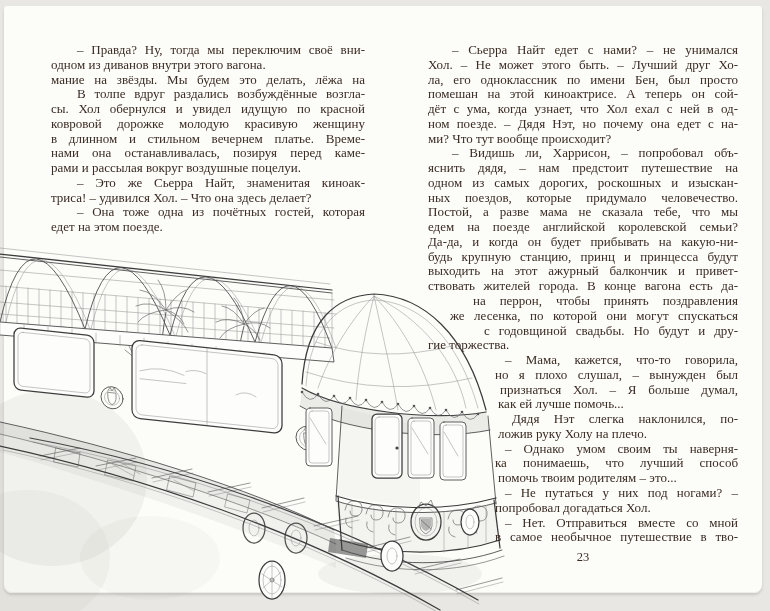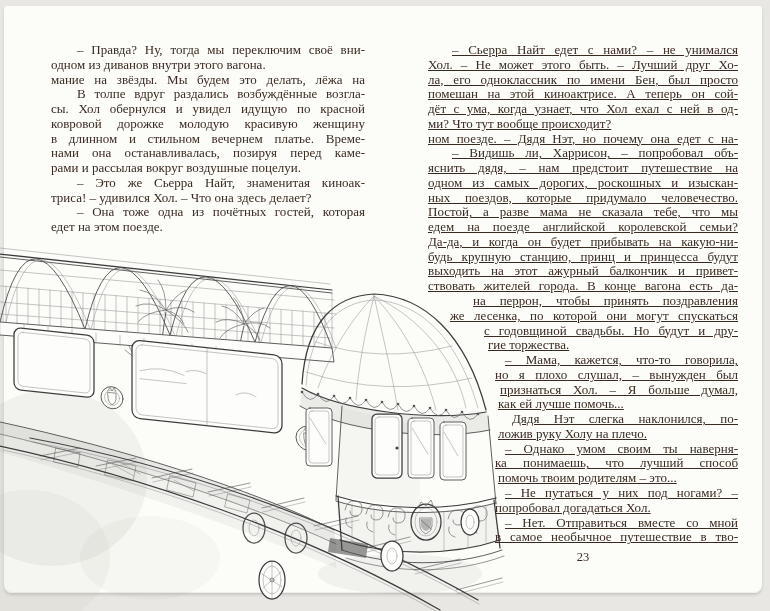--- a/index.html
+++ b/index.html
@@ -13,21 +13,21 @@
     background:#fcfcf9;
     border-radius:3px 3px 8px 8px;
     box-shadow:0 2px 3px rgba(0,0,0,.14), inset 0 -1px 0 #efede9;
   }
   .col{
     position:absolute;top:43px;color:#3a2b22;
     font-size:13px;line-height:14.76px;
     letter-spacing:0;
   }
   .col-left{left:51px;width:314px;}
-  .col-right{left:428px;width:310px;text-decoration:underline;}
+  .col-right{left:428px;width:310px;}
   .line{text-align:justify;text-align-last:justify;white-space:normal;}
   .line.end{text-align-last:left;}
   .page-number{
     position:absolute;left:428px;top:550px;width:310px;
     text-align:center;font-size:12.5px;color:#3a2b22;
   }
   .illustration{position:absolute;left:0;top:238px;width:515px;height:373px;}
   svg{display:block;}
   .s  {stroke:#4d4d4d;stroke-width:.9;fill:none;stroke-linecap:round;}
   .sb {stroke:#3c3c3c;stroke-width:1.25;fill:none;stroke-linecap:round;}
@@ -223,36 +223,36 @@
     <div class="line" style="margin-left: 26px;">– Она тоже одна из почётных гостей, которая</div>
     <div class="line end" style="margin-left: 0px;">едет на этом поезде.</div>
   </div>
 
 <div class="col col-right" style="color: rgb(58, 43, 34);">
     <div class="line" style="margin-left: 24px;">– Сьерра Найт едет с нами? – не унимался</div>
     <div class="line" style="margin-left: 0px;">Хол. – Не может этого быть. – Лучший друг Хо-</div>
     <div class="line" style="margin-left: 0px;">ла, его одноклассник по имени Бен, был просто</div>
     <div class="line" style="margin-left: 0px;">помешан на этой киноактрисе. А теперь он сой-</div>
     <div class="line" style="margin-left: 0px;">дёт с ума, когда узнает, что Хол ехал с ней в од-</div>
+    <div class="line" style="margin-left: 0px;">ном поезде. – Дядя Нэт, но почему она едет с на-</div>
     <div class="line end" style="margin-left: 0px;">ми? Что тут вообще происходит?</div>
-    <div class="line" style="margin-left: 0px;">ном поезде. – Дядя Нэт, но почему она едет с на-</div>
     <div class="line" style="margin-left: 24px;">– Видишь ли, Харрисон, – попробовал объ-</div>
     <div class="line" style="margin-left: 0px;">яснить дядя, – нам предстоит путешествие на</div>
     <div class="line" style="margin-left: 0px;">одном из самых дорогих, роскошных и изыскан-</div>
     <div class="line" style="margin-left: 0px;">ных поездов, которые придумало человечество.</div>
     <div class="line" style="margin-left: 0px;">Постой, а разве мама не сказала тебе, что мы</div>
     <div class="line" style="margin-left: 0px;">едем на поезде английской королевской семьи?</div>
     <div class="line" style="margin-left: 0px;">Да-да, и когда он будет прибывать на какую-ни-</div>
     <div class="line" style="margin-left: 0px;">будь крупную станцию, принц и принцесса будут</div>
     <div class="line" style="margin-left: 0px;">выходить на этот ажурный балкончик и привет-</div>
     <div class="line" style="margin-left: 0px;">ствовать жителей города. В конце вагона есть да-</div>
     <div class="line" style="margin-left: 45px;">на перрон, чтобы принять поздравления</div>
     <div class="line" style="margin-left: 22px;">же лесенка, по которой они могут спускаться</div>
     <div class="line" style="margin-left: 56px;">с годовщиной свадьбы. Но будут и дру-</div>
-    <div class="line end" style="margin-left: 60px;">гие торжества.</div>
+    <div class="line end" style="">гие торжества.</div>
     <div class="line" style="margin-left: 77px;">– Мама, кажется, что-то говорила,</div>
     <div class="line" style="margin-left: 67px;">но я плохо слушал, – вынужден был</div>
     <div class="line" style="margin-left: 72px;">признаться Хол. – Я больше думал,</div>
     <div class="line end" style="margin-left: 70px;">как ей лучше помочь...</div>
     <div class="line" style="margin-left: 84px;">Дядя Нэт слегка наклонился, по-</div>
     <div class="line end" style="margin-left: 70px;">ложив руку Холу на плечо.</div>
     <div class="line" style="margin-left: 77px;">– Однако умом своим ты наверня-</div>
     <div class="line" style="margin-left: 67px;">ка понимаешь, что лучший способ</div>
     <div class="line end" style="margin-left: 70px;">помочь твоим родителям – это...</div>
     <div class="line" style="margin-left: 77px;">– Не путаться у них под ногами? –</div>

